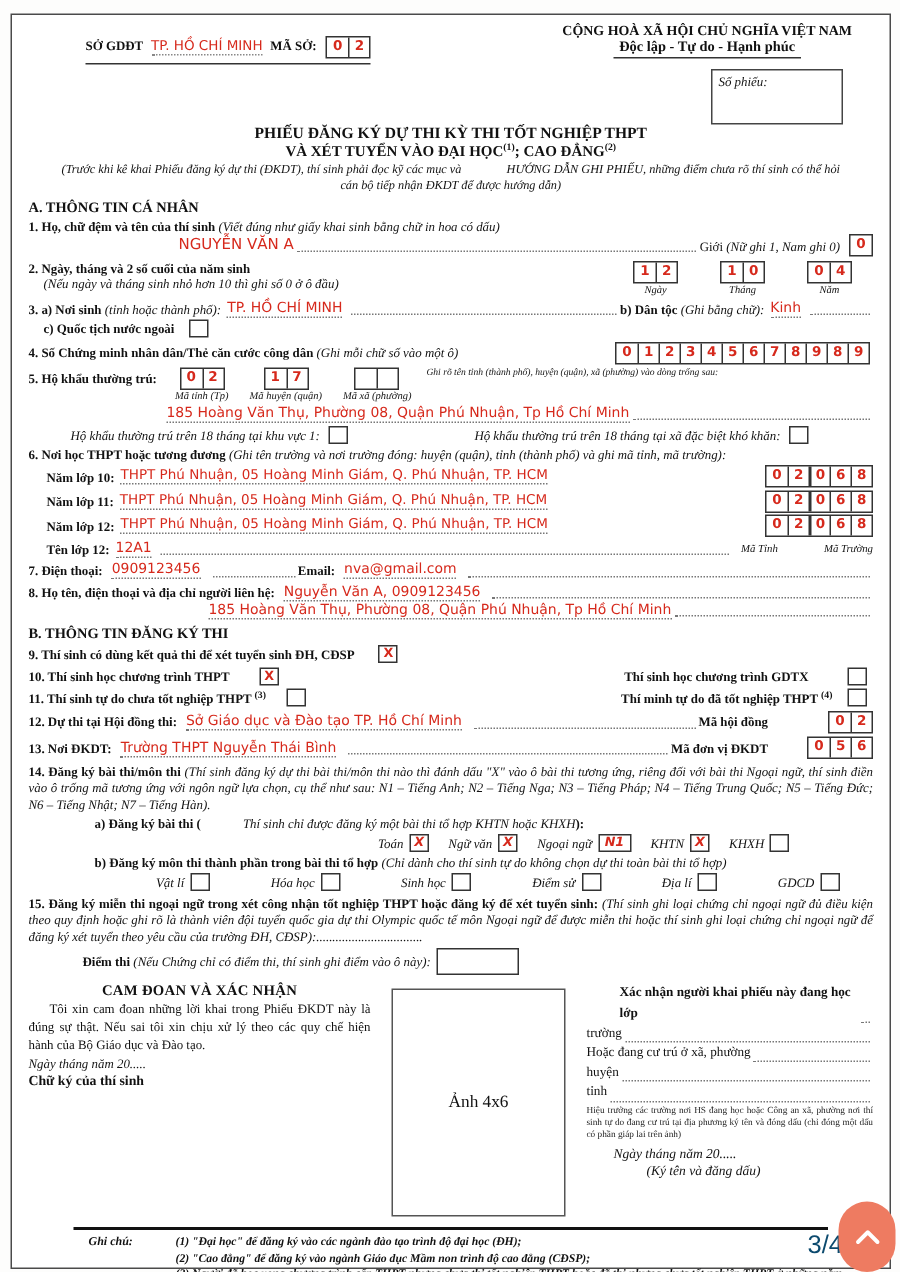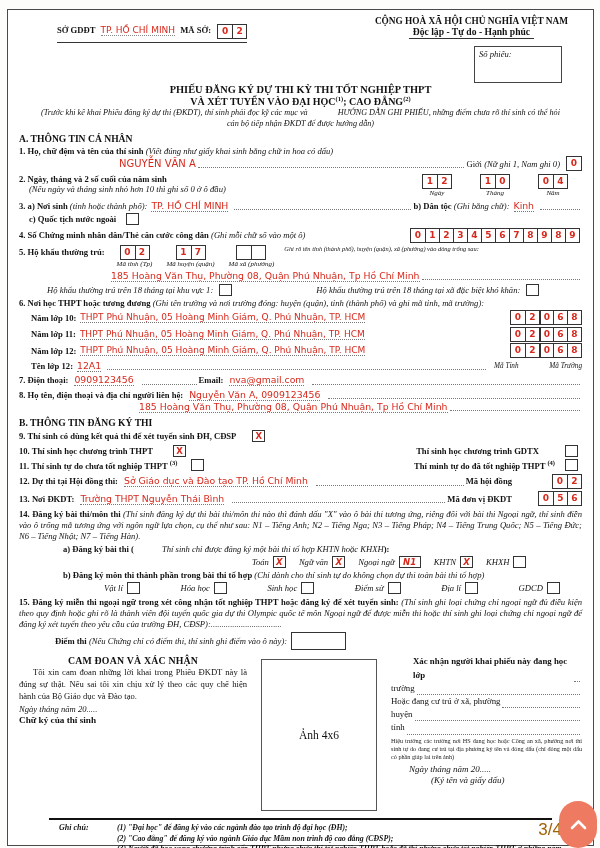--- a/index.html
+++ b/index.html
@@ -108,21 +108,21 @@
   .confirm .sign { font-style: italic; margin: 1px 0 0 40px; font-size: 9px; }
 
   .rule { border-top: 2px solid #111; margin: 7px 30px 0 30px; }
   .foot { display: flex; margin: 3px 0 0 40px; }
   .foot .lbl { font-weight: bold; font-style: italic; width: 58px; flex: none; font-size: 8px; }
   .foot .items div { font-weight: bold; font-style: italic; font-size: 7.8px; line-height: 1.35; }
 
   .page-num {
     position: absolute; right: 38px; bottom: 8px;
     font-family: "Liberation Sans", sans-serif;
-    font-size: 17px; color: #a16207; z-index: 1;
+    font-size: 17px; color: #0c4a6e; z-index: 1;
   }
   .fab {
     position: absolute; right: 3px; bottom: 0px;
     width: 38px; height: 47px; border-radius: 20px;
     background: #ee7b61; border: none; z-index: 2;
     display: flex; align-items: center; justify-content: center;
     cursor: pointer;
   }
 </style>
 </head>
@@ -476,21 +476,21 @@
       <div class="cl">
           <span>huyện</span>
           <span class="lead"></span>
         </div>
       <div class="cl">
           <span>tỉnh</span>
           <span class="lead"></span>
         </div>
       <div class="small-note">Hiệu trưởng các trường nơi HS đang học hoặc Công an xã, phường nơi thí sinh tự do đang cư trú tại địa phương ký tên và đóng dấu (chỉ đóng một dấu có phần giáp lai trên ảnh)</div>
       <div class="date">Ngày       tháng       năm 20.....</div>
-      <div class="sign">(Ký tên và giấy dấu)</div>
+      <div class="sign">(Ký tên và đăng dấu)</div>
     </div>
   </div>
 
   <div class="rule"></div>
 
   <div class="foot">
     <span class="lbl">Ghi chú:</span>
     <div class="items">
       <div>(1) "Đại học" để đăng ký vào các ngành đào tạo trình độ đại học (ĐH);</div>
       <div>(2) "Cao đẳng" để đăng ký vào ngành Giáo dục Mầm non trình độ cao đẳng (CĐSP);</div>

